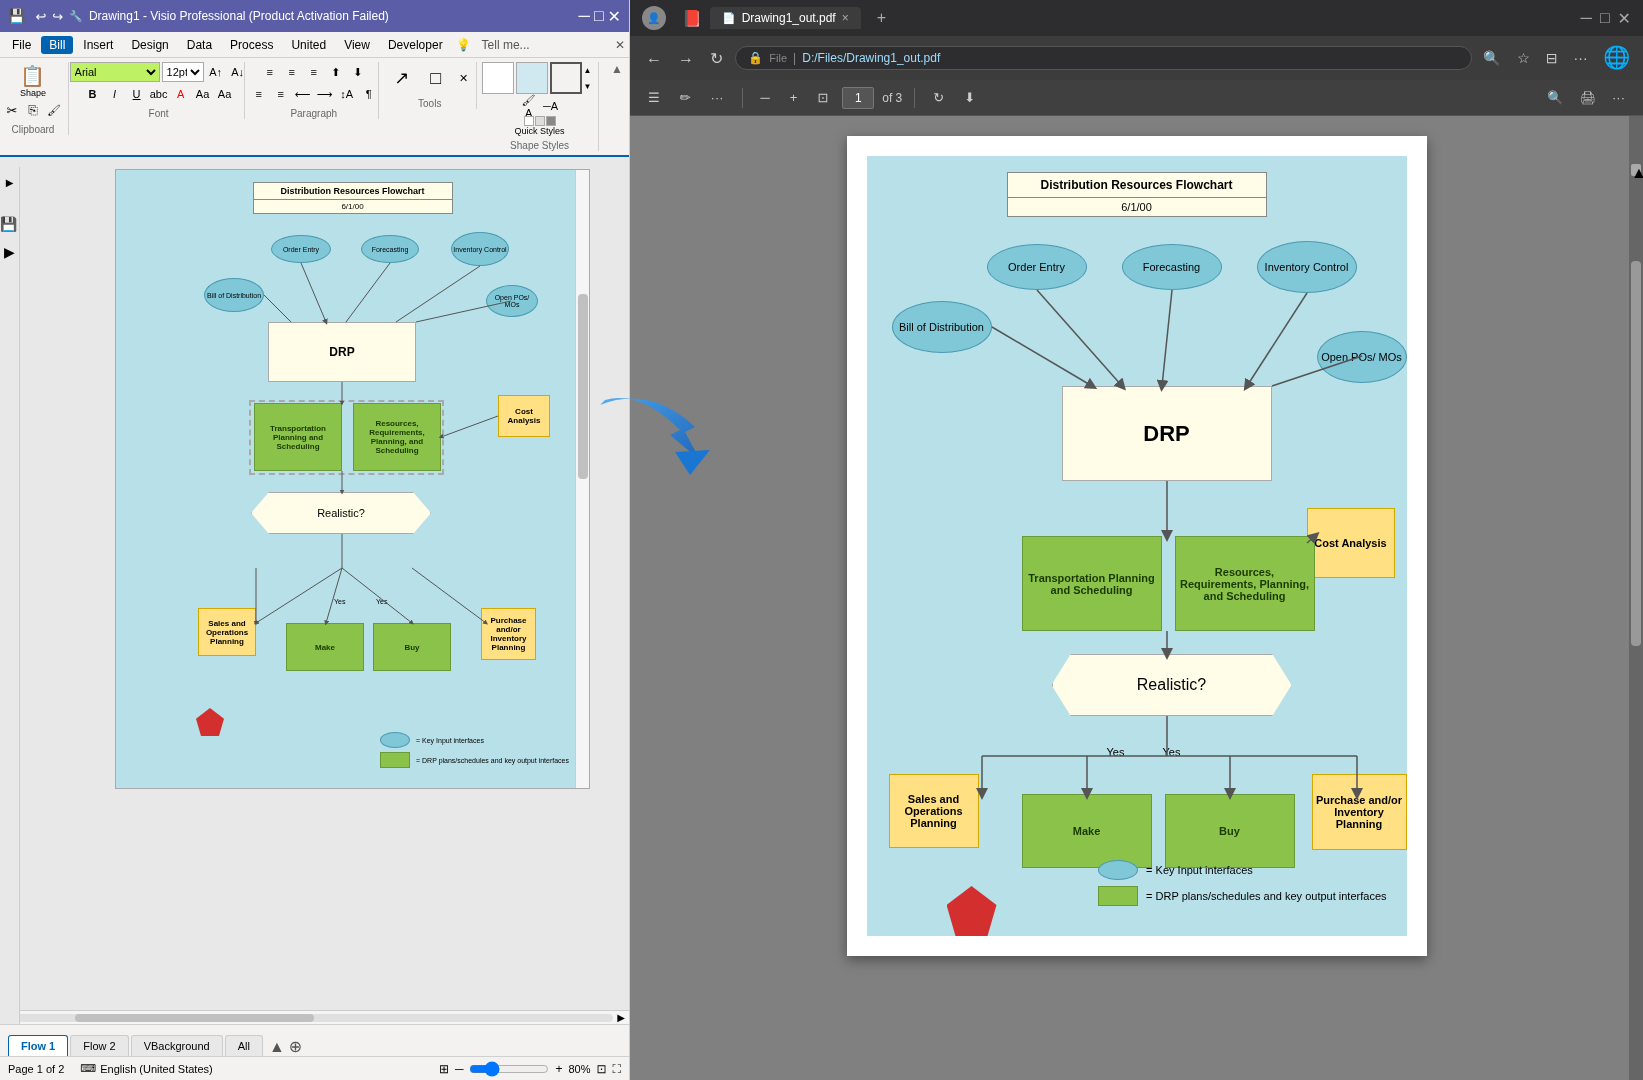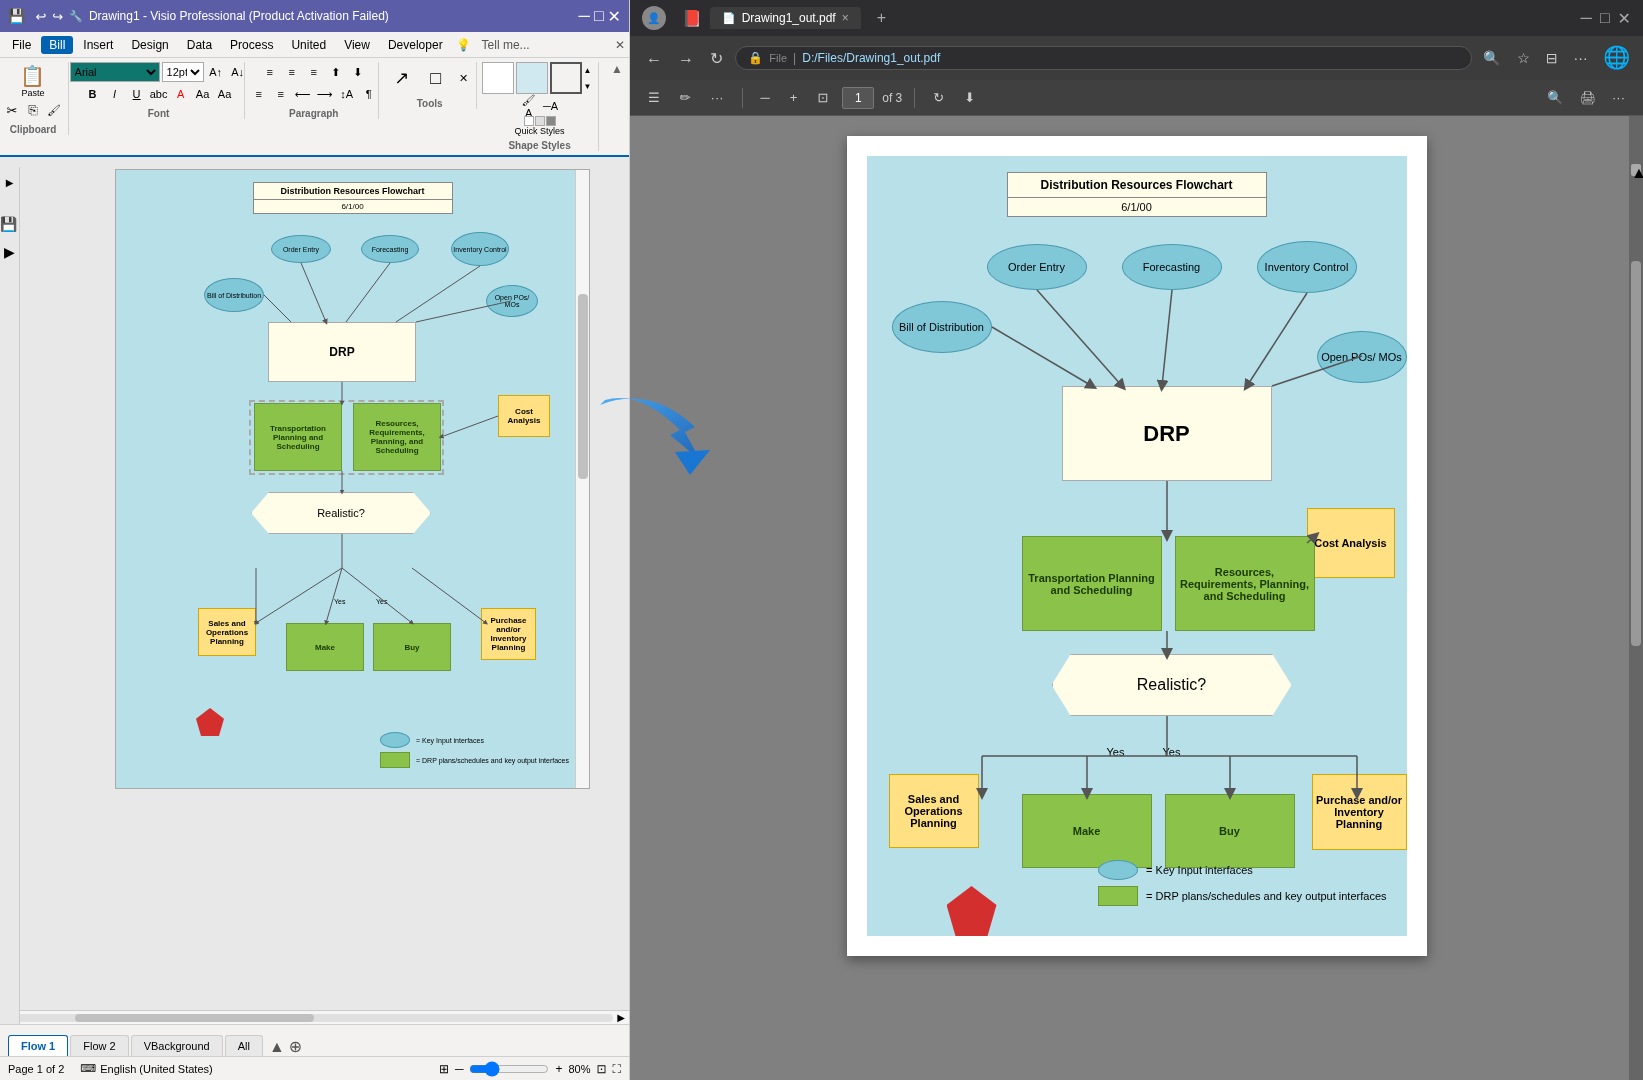--- a/index.html
+++ b/index.html
@@ -62,40 +62,39 @@
       border-right: 1px solid #d0d0d0;
       padding-right: 8px;
       margin-right: 4px;
       min-width: 50px;
     }
     .ribbon-group:last-child { border-right: none; }
     .ribbon-group-label {
       font-size: 10px;
       color: #666;
       margin-top: 4px;
-      font-weight: bold;
     }
     .ribbon-btn {
       display: flex;
       flex-direction: column;
       align-items: center;
       cursor: pointer;
       padding: 2px 4px;
       border-radius: 3px;
       font-size: 10px;
     }
     .ribbon-icon { font-size: 20px; }
     .ribbon-row { display: flex; gap: 2px; align-items: center; }
 
     .font-select {
       width: 90px;
       height: 20px;
       font-size: 11px;
       border: 1px solid #ababab;
-      background: #0f766e;
+      background: #bef264;
     }
     .size-select {
       width: 42px;
       height: 20px;
       font-size: 11px;
       border: 1px solid #ababab;
       background: white;
     }
     .format-btn {
       width: 20px;
@@ -595,21 +594,21 @@
     <span style="font-size:12px;color:#555;margin-left:4px">💡</span>
     <span class="menu-item" style="color:#555">Tell me...</span>
     <span style="margin-left:auto;font-size:12px;cursor:pointer;color:#555">✕</span>
   </div>
 
   <div class="ribbon">
 
     <div class="ribbon-group">
       <div class="ribbon-btn">
         <span class="ribbon-icon">📋</span>
-        <span style="font-size:9px">Paste</span>
+        <span style="font-size:9px">Shape</span>
       </div>
       <div style="display:flex;flex-direction:column;gap:2px">
         <div style="display:flex;gap:1px">
           <button class="format-btn" style="font-size:13px">✂</button>
           <button class="format-btn" style="font-size:12px">⎘</button>
           <button class="format-btn" style="font-size:11px">🖌</button>
         </div>
       </div>
       <span class="ribbon-group-label">Clipboard</span>
     </div>

